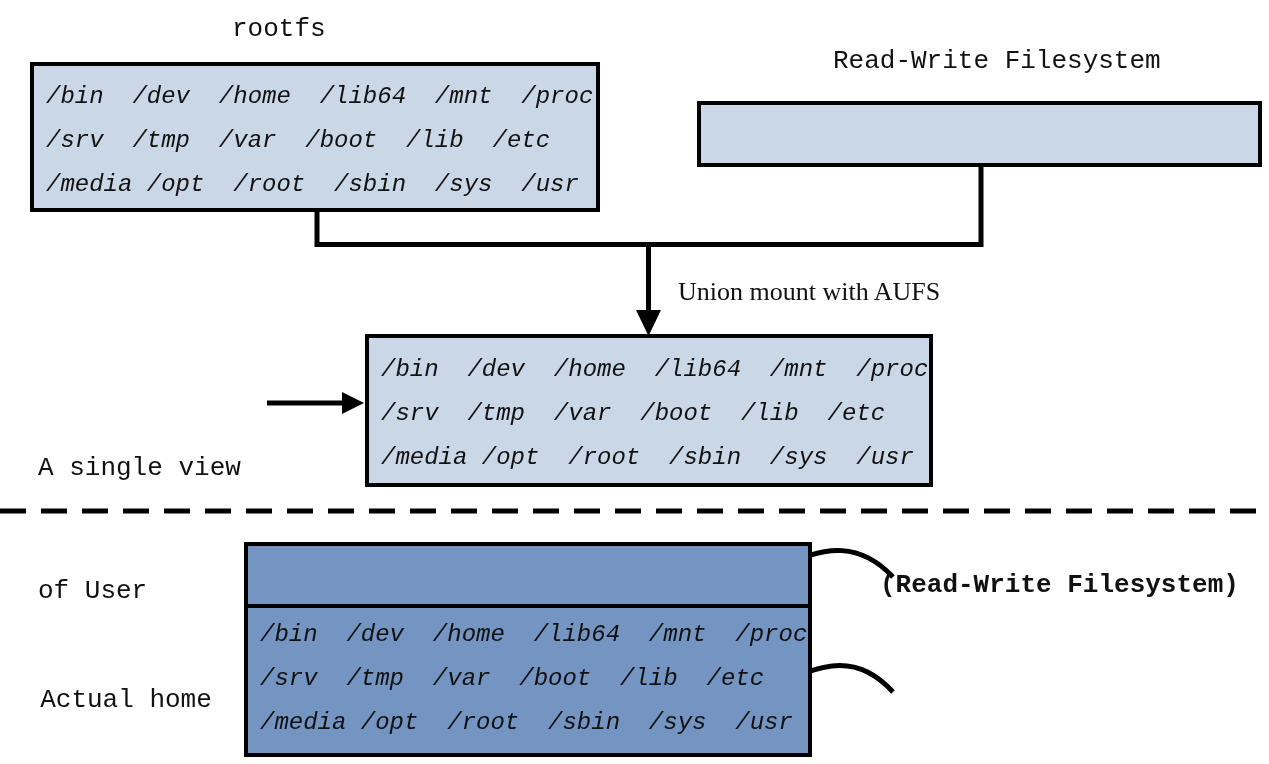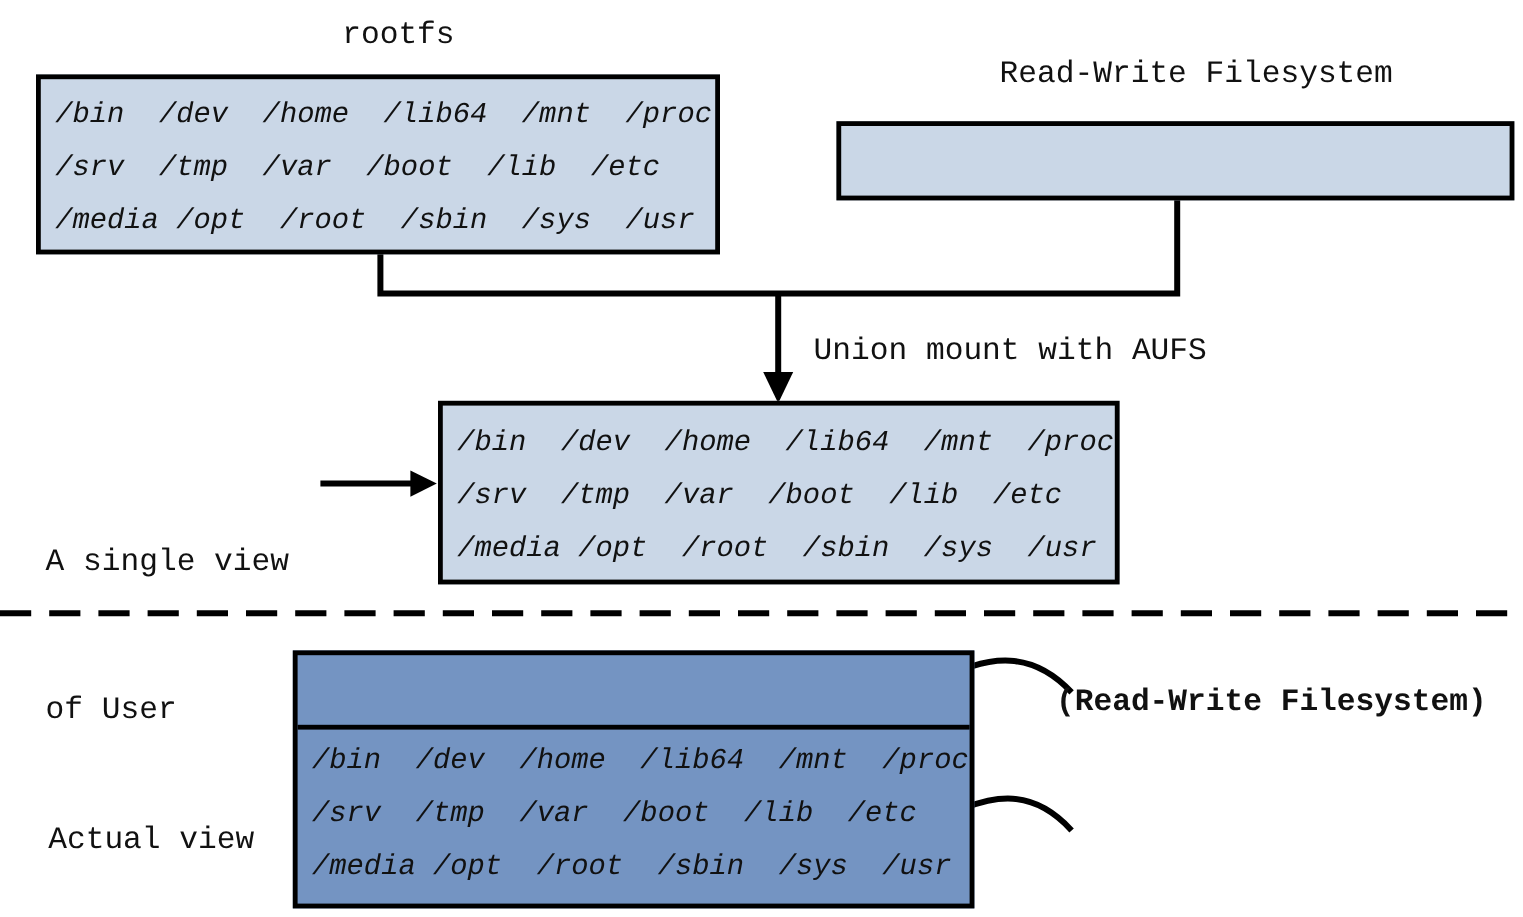--- a/index.html
+++ b/index.html
@@ -12,23 +12,23 @@
     font-family: "Liberation Mono", "DejaVu Sans Mono", monospace;
     color: #111111;
   }
   .overlay {
     position: absolute;
     left: 0; top: 0;
     width: 1269px; height: 764px;
     pointer-events: none;
   }
   .label { position: absolute; white-space: pre; }
-  .title-rootfs { left: 232px; top: 14px; width: 200px; text-align: center; font-size: 26px; }
+  .title-rootfs { left: 232px; top: 14px; width: 200px; text-align: left; font-size: 26px; }
   .title-rw { left: 833px; top: 46px; font-size: 26px; }
-  .label-union { left: 678px; top: 277px; font-size: 26px; }
+  .label-union { left: 678px; top: 277px; font-size: 26px; font-family: Liberation Serif, serif; }
   .label-user { left: 38px; top: 366px; width: 226px; text-align: left; font-size: 26px; line-height: 41px; }
   .label-kernel { left: 28px; top: 610px; width: 196px; text-align: center; font-size: 26px; line-height: 36px; }
   .annot-rw { left: 880px; top: 570px; font-size: 26px; font-weight: bold; }
   .annot-ro { left: 882px; top: 684px; width: 360px; text-align: center; font-size: 26px; line-height: 37px; }
 
   .fsbox {
     position: absolute;
     box-sizing: border-box;
     background: #cad7e7;
     border: 4px solid #000000;
@@ -89,21 +89,21 @@
   <div class="label title-rw">Read-Write Filesystem</div>
 
   <div class="label label-union">Union mount with AUFS</div>
 
   <div class="label label-user">
     <div>A single view</div>
     <div>of User</div>
   </div>
 
   <div class="label label-kernel">
-    <div>Actual view</div>
+    <div>Actual home</div>
     
   </div>
 
   <div class="label annot-rw">(Read-Write Filesystem)</div>
 
   <div class="label annot-ro">
     <div>(Read-Only Filesystem)</div>
     
   </div>
 

